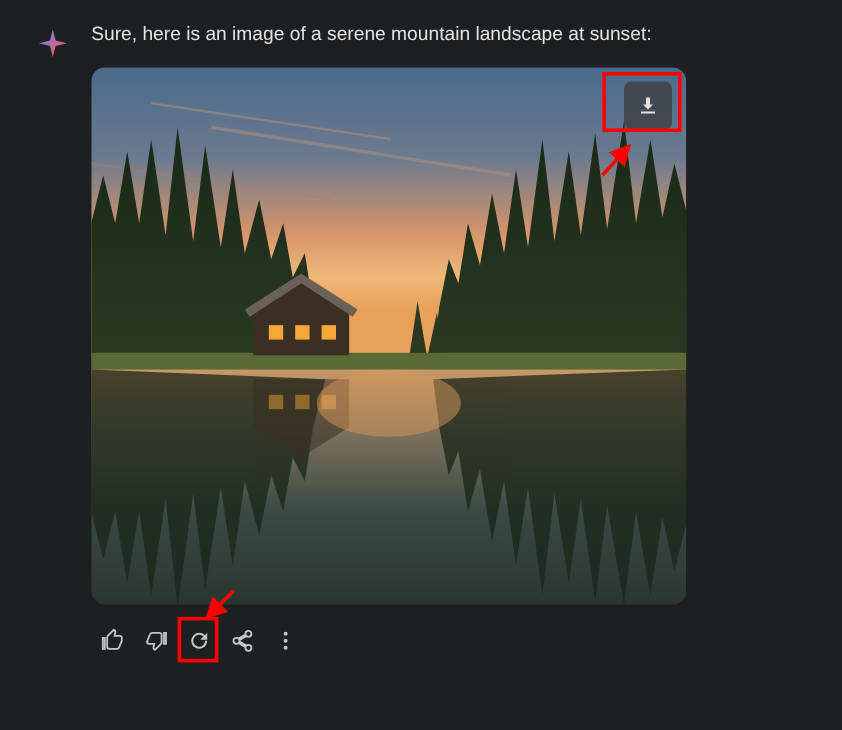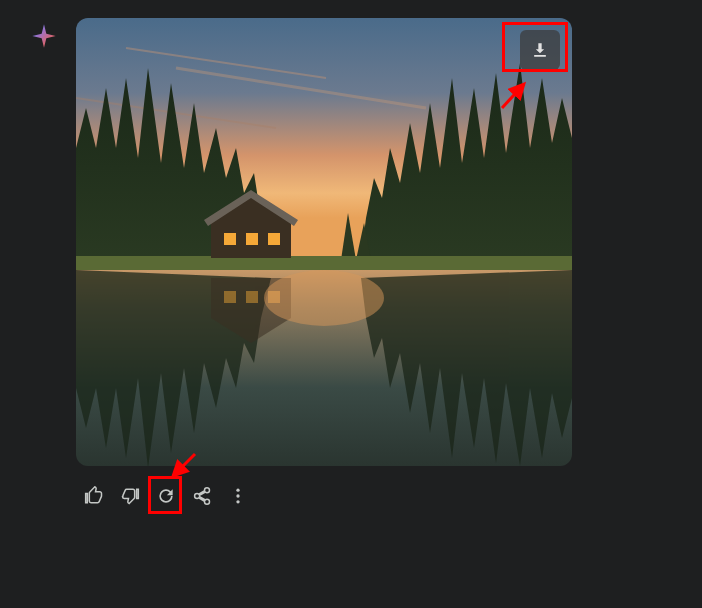--- a/index.html
+++ b/index.html
@@ -135,20 +135,21 @@
           <stop offset="35%" stop-color="#9b72cb"></stop>
           <stop offset="70%" stop-color="#d96570"></stop>
           <stop offset="100%" stop-color="#4285f4"></stop>
         </linearGradient>
       </defs>
       <path fill="url(#sparkGrad)" d="M12 2 L14 10 L22 12 L14 14 L12 22 L10 14 L2 12 L10 10 Z"></path>
     </svg>
   </div>
 
   <div class="content-column">
+    <div class="response-text">Sure, here is an image of a serene mountain landscape at sunset:</div>
 
     <div class="image-wrapper">
       <svg class="generated-image" viewBox="0 0 496 448" preserveAspectRatio="xMidYMid slice" aria-label="serene mountain landscape at sunset with cabin and lake reflection">
         <defs>
           <linearGradient id="sky" x1="0" y1="0" x2="0" y2="1">
             <stop offset="0%" stop-color="#4a6b8a"></stop>
             <stop offset="30%" stop-color="#6b7a8f"></stop>
             <stop offset="55%" stop-color="#d4946b"></stop>
             <stop offset="70%" stop-color="#f0b878"></stop>
             <stop offset="80%" stop-color="#e8a25a"></stop>

